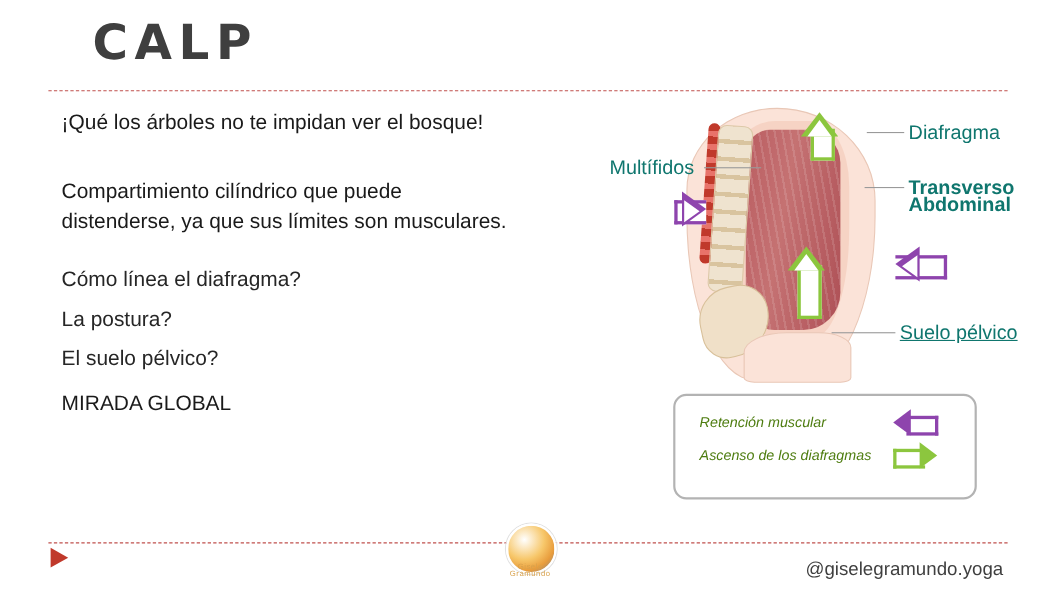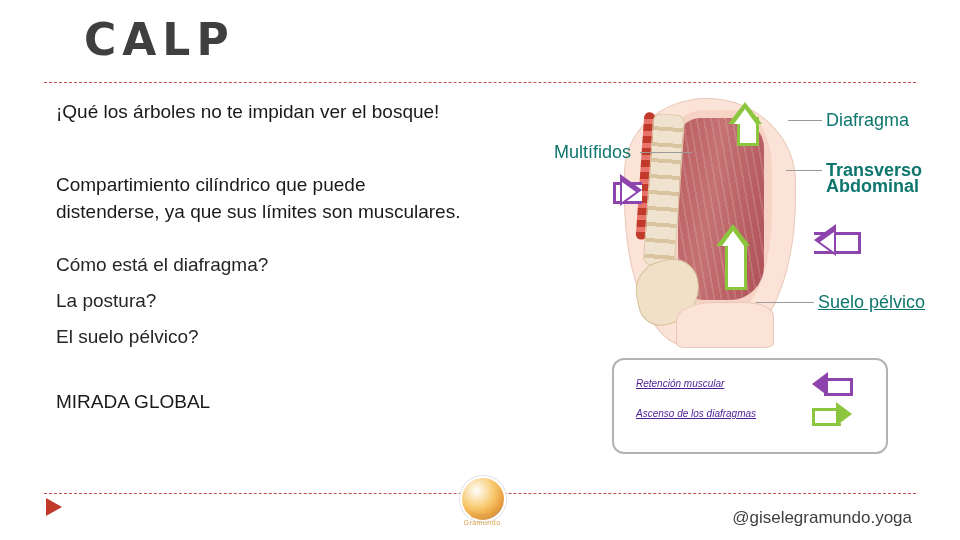--- a/index.html
+++ b/index.html
@@ -45,31 +45,31 @@
     top: 98px;
     width: 500px;
     color: #262626;
   }
   .line {
     font-size: 19px;
     line-height: 27px;
     color: #1a1a1a;
   }
   .blk {
-    margin-bottom: 16px;
+    margin-bottom: 6px;
   }
   .sp-1 { height: 30px; }
   .sp-2 { height: 22px; }
   .q-line {
     font-size: 19px;
     line-height: 36px;
   }
   .mirada {
     font-size: 19px;
-    margin-top: 36px;
+    margin-top: 12px;
     color: #1a1a1a;
   }
 
   
   .figure {
     position: absolute;
     left: 556px;
     top: 96px;
     width: 390px;
     height: 248px;
@@ -303,26 +303,25 @@
     background: #fff;
   }
   .legend-row {
     position: absolute;
     display: flex;
     align-items: center;
   }
   .lg-row1 { left: 22px; top: 12px; }
   .lg-row2 { left: 22px; top: 42px; }
   .legend-text {
-    font-size: 10px;
-    color: #4c1d95;
+    font-size: 13px;
+    color: #4d7c0f;
     font-style: italic;
     width: 170px;
     line-height: 18px;
-    text-decoration: underline;
   }
   .legend-arrow-purple {
     position: relative;
     width: 40px;
     height: 24px;
     margin-left: 6px;
   }
   .legend-arrow-purple .shaft {
     position: absolute; left: 12px; top: 6px; width: 26px; height: 12px;
     background: #fff; border: 3px solid #8e44ad; border-left: none;
@@ -403,21 +402,21 @@
 
   <div class="title">CALP</div>
   <div class="title-rule"></div>
 
   <div class="body-text">
     <div class="line blk">¡Qué los árboles no te impidan ver el bosque!</div>
     <div class="sp-1"></div>
     <div class="line">Compartimiento cilíndrico que puede</div>
     <div class="line">distenderse, ya que sus límites son musculares.</div>
     <div class="sp-2"></div>
-    <div class="q-line">Cómo está el diafragma?</div>
+    <div class="q-line">Cómo línea el diafragma?</div>
     <div class="q-line">La postura?</div>
     <div class="q-line">El suelo pélvico?</div>
     <div class="mirada">MIRADA GLOBAL</div>
   </div>
 
   <div class="figure">
     <div class="fig-bg"></div>
 
     <div class="torso"></div>
     <div class="torso-inner"></div>

